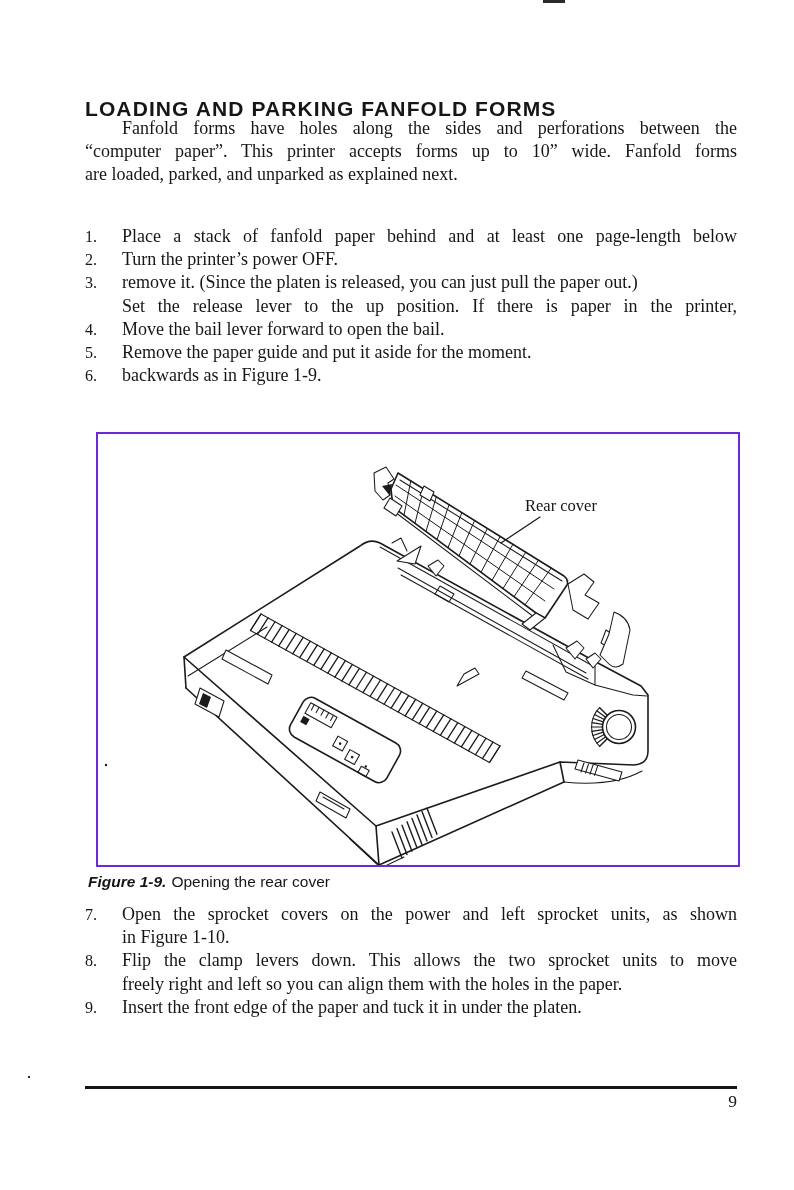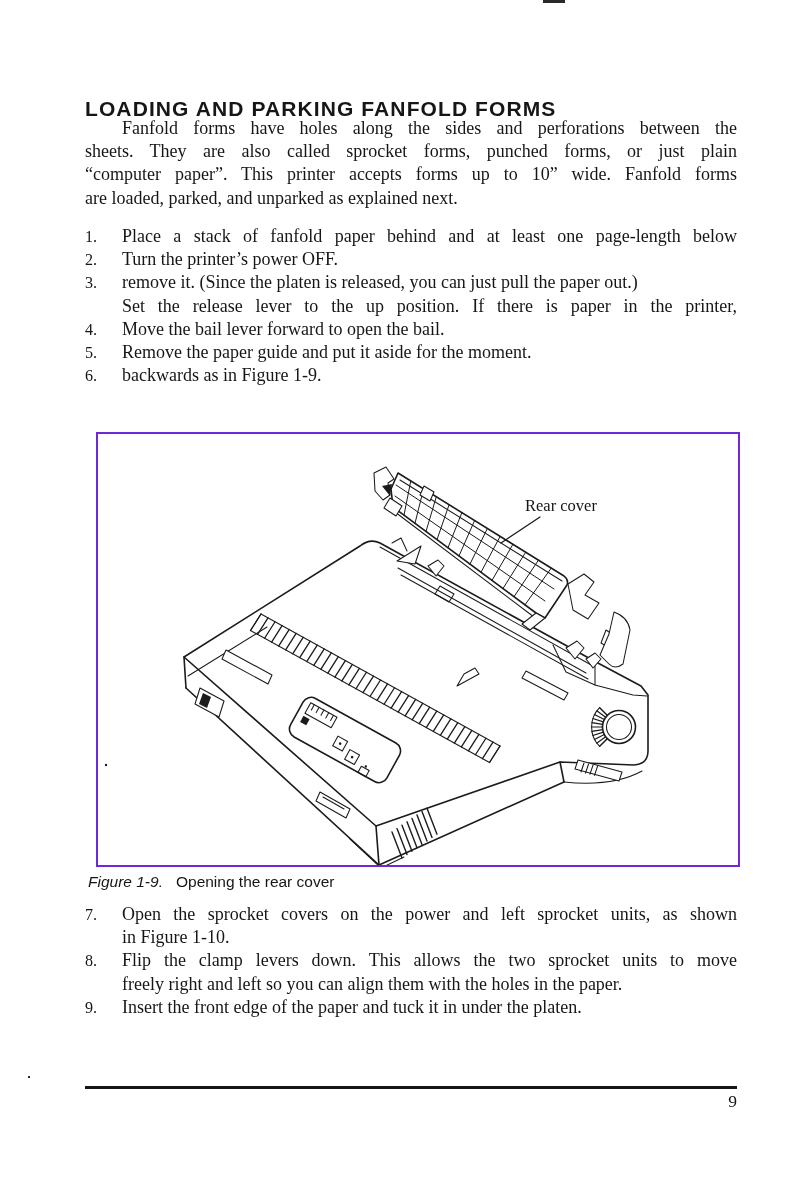--- a/index.html
+++ b/index.html
@@ -22,39 +22,38 @@
   #fig-svg{display:block;width:100%;height:100%}
   #fig-svg path, #fig-svg rect, #fig-svg circle{fill:none;stroke:#1b1b1b;stroke-width:1.6;
         stroke-linejoin:round;stroke-linecap:round}
   #fig-svg line{stroke:#1b1b1b;stroke-linecap:round}
   #fig-svg .thin{stroke-width:1.05}
   #fig-svg .fillw{fill:#fff}
   #fig-svg .filld{fill:#1b1b1b;stroke:none}
   #fig-svg text{fill:#161616;stroke:none;font-family:"Liberation Serif",serif;font-size:16.5px}
   .figcap{position:absolute;left:88px;top:873px;font-family:"Liberation Sans",sans-serif;
           font-size:15.5px;white-space:nowrap}
-  .figcap .fl{font-weight:400;font-style:italic}
-  .figcap .ft{margin-left:13px}
+  .figcap .fl{font-weight:700;font-style:italic}
+  .figcap .ft{margin-left:5px}
   .rule{position:absolute;left:85px;top:1086px;width:652px;height:2.5px;background:#151515}
   .pagenum{position:absolute;left:85px;top:1091px;width:652px;text-align:right;font-size:17.5px}
   .artifact{position:absolute;background:#2a2a2a}
 </style>
 </head>
 <body>
 
 <div class="page">
 
   <div class="artifact" style="left:543px;top:0;width:22px;height:3px"></div>
   <div class="artifact" style="left:28px;top:1076px;width:2px;height:2px"></div>
 
   <h1 class="heading">LOADING AND PARKING FANFOLD FORMS</h1>
 
   <div class="textcol" style="top:117px">
     <div class="line indent">Fanfold forms have holes along the sides and perforations between the</div>
-    <div class="line">sheets. They are also called sprocket forms, punched forms, or just plain</div>
     <div class="line">“computer paper”. This printer accepts forms up to 10” wide. Fanfold forms</div>
     <div class="line end">are loaded, parked, and unparked as explained next.</div>
   </div>
 
   <div class="steps" id="steps16">
     <div class="step">
       <span class="num">1.</span>
       <div class="line">Place a stack of fanfold paper behind and at least one page-length below</div>
     </div>
     <div class="step">

